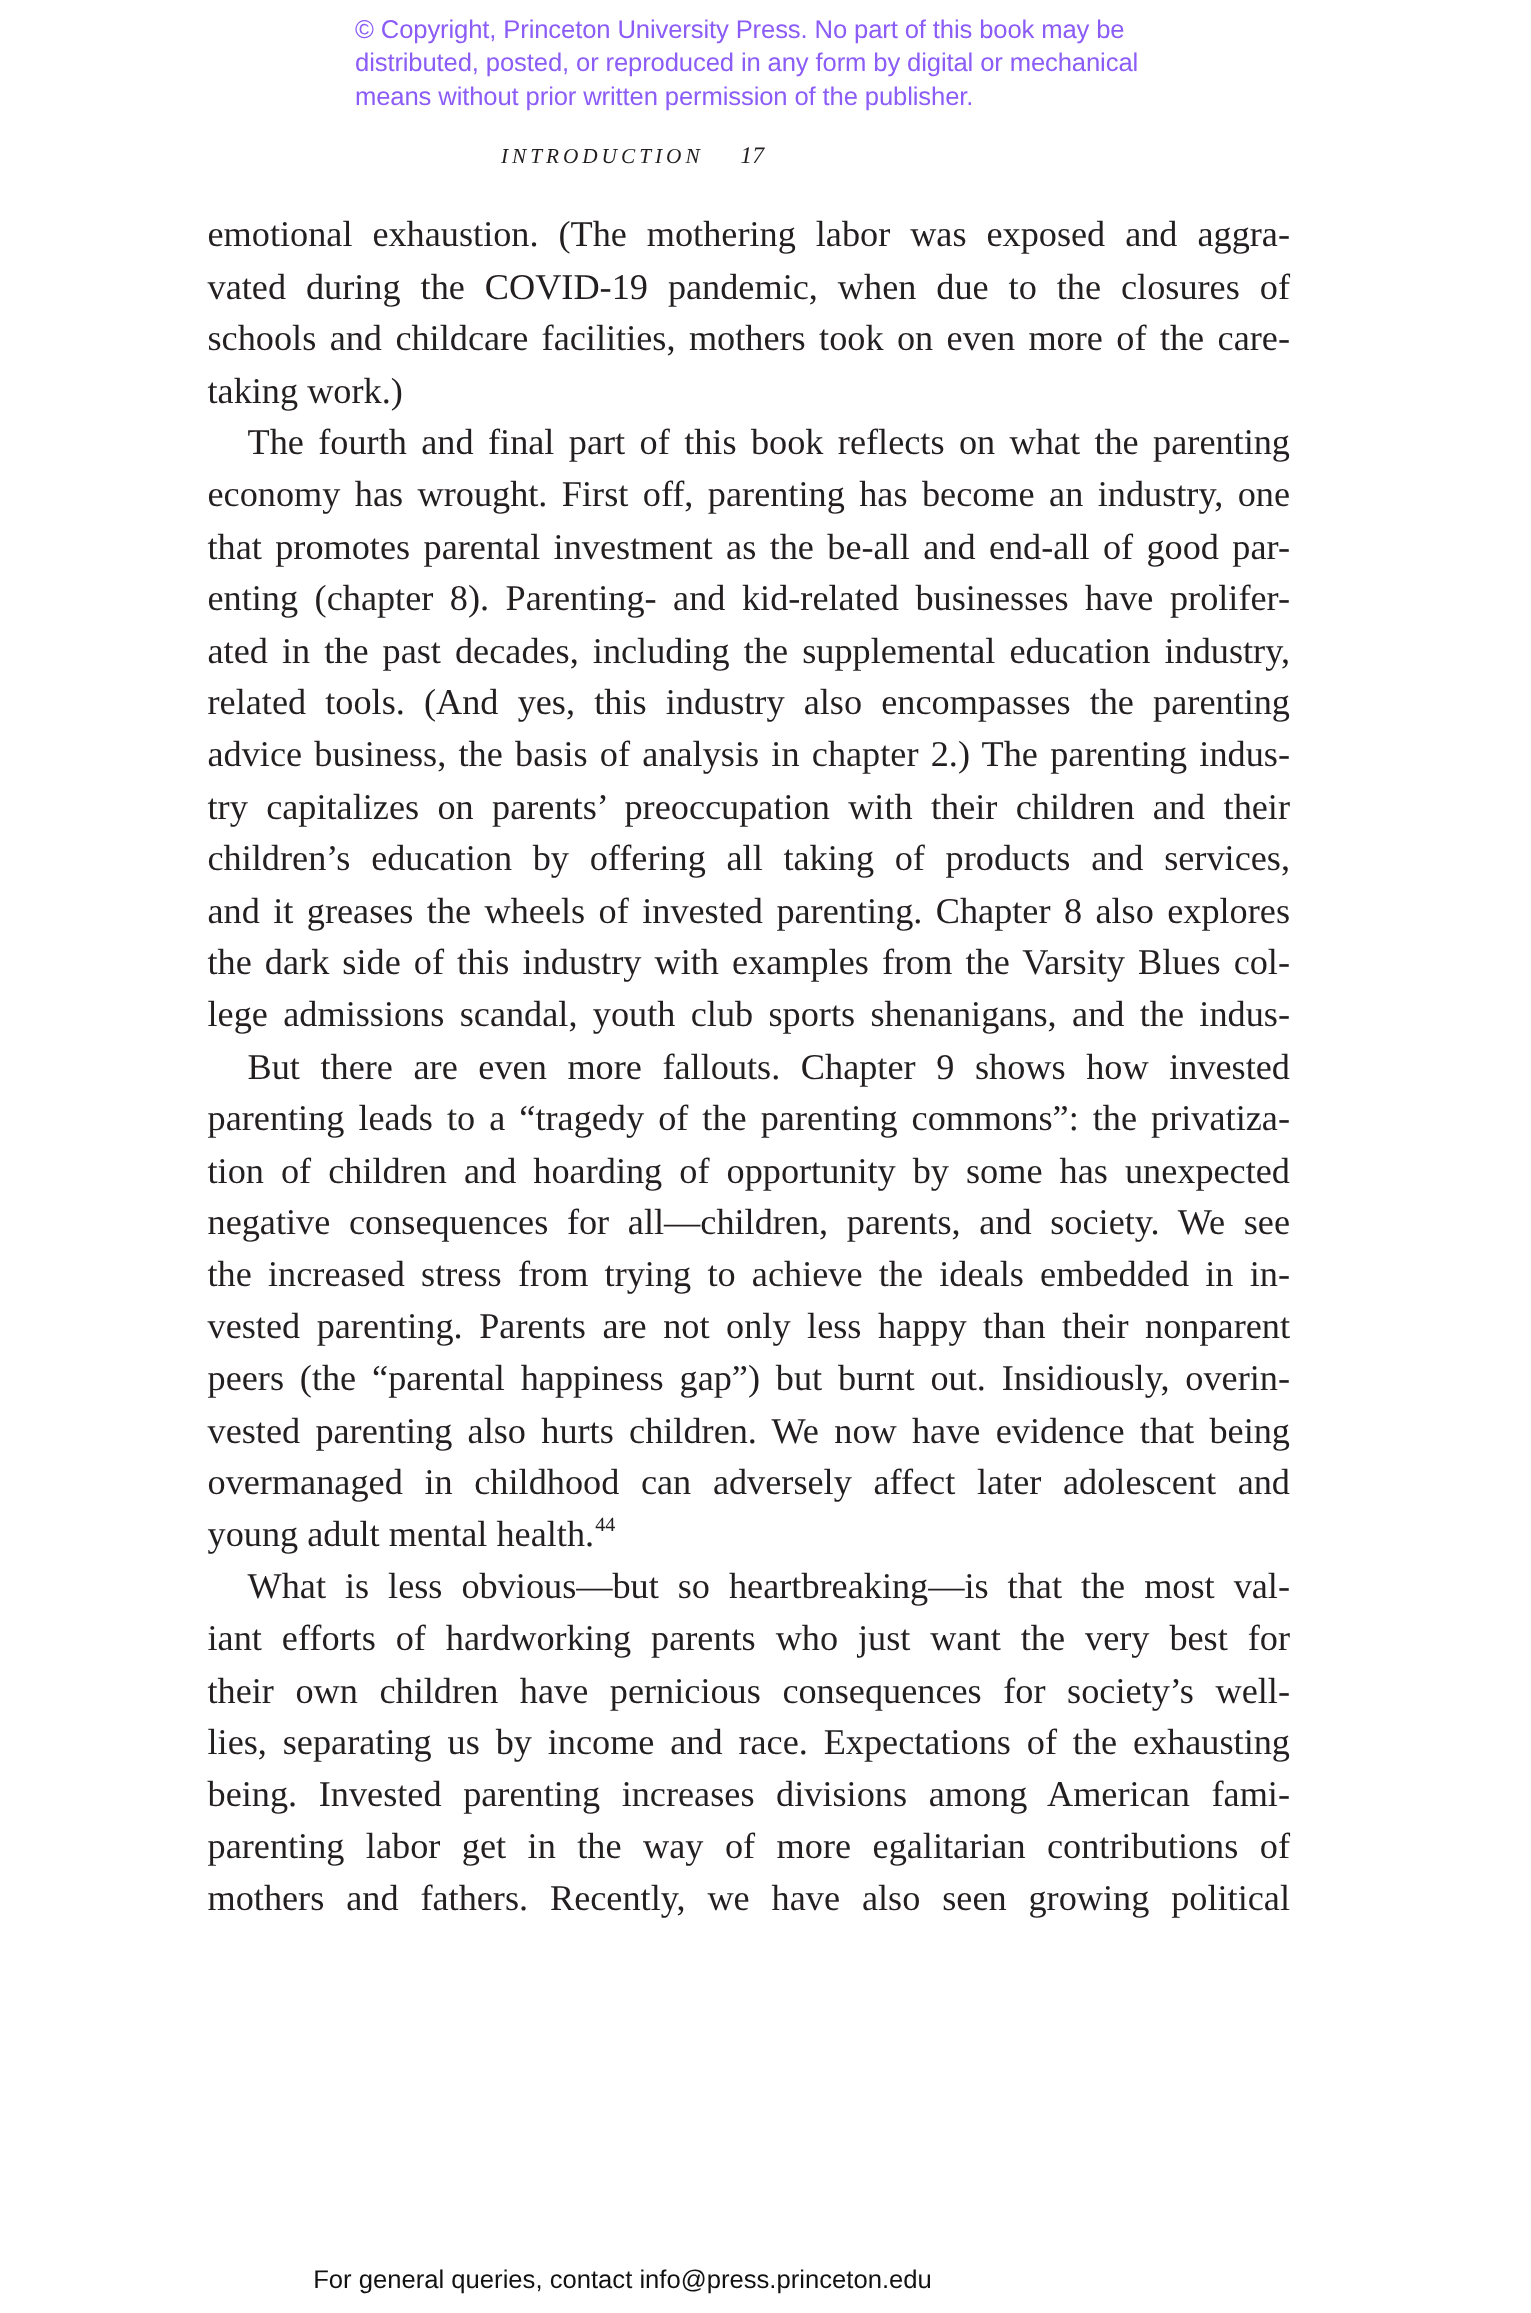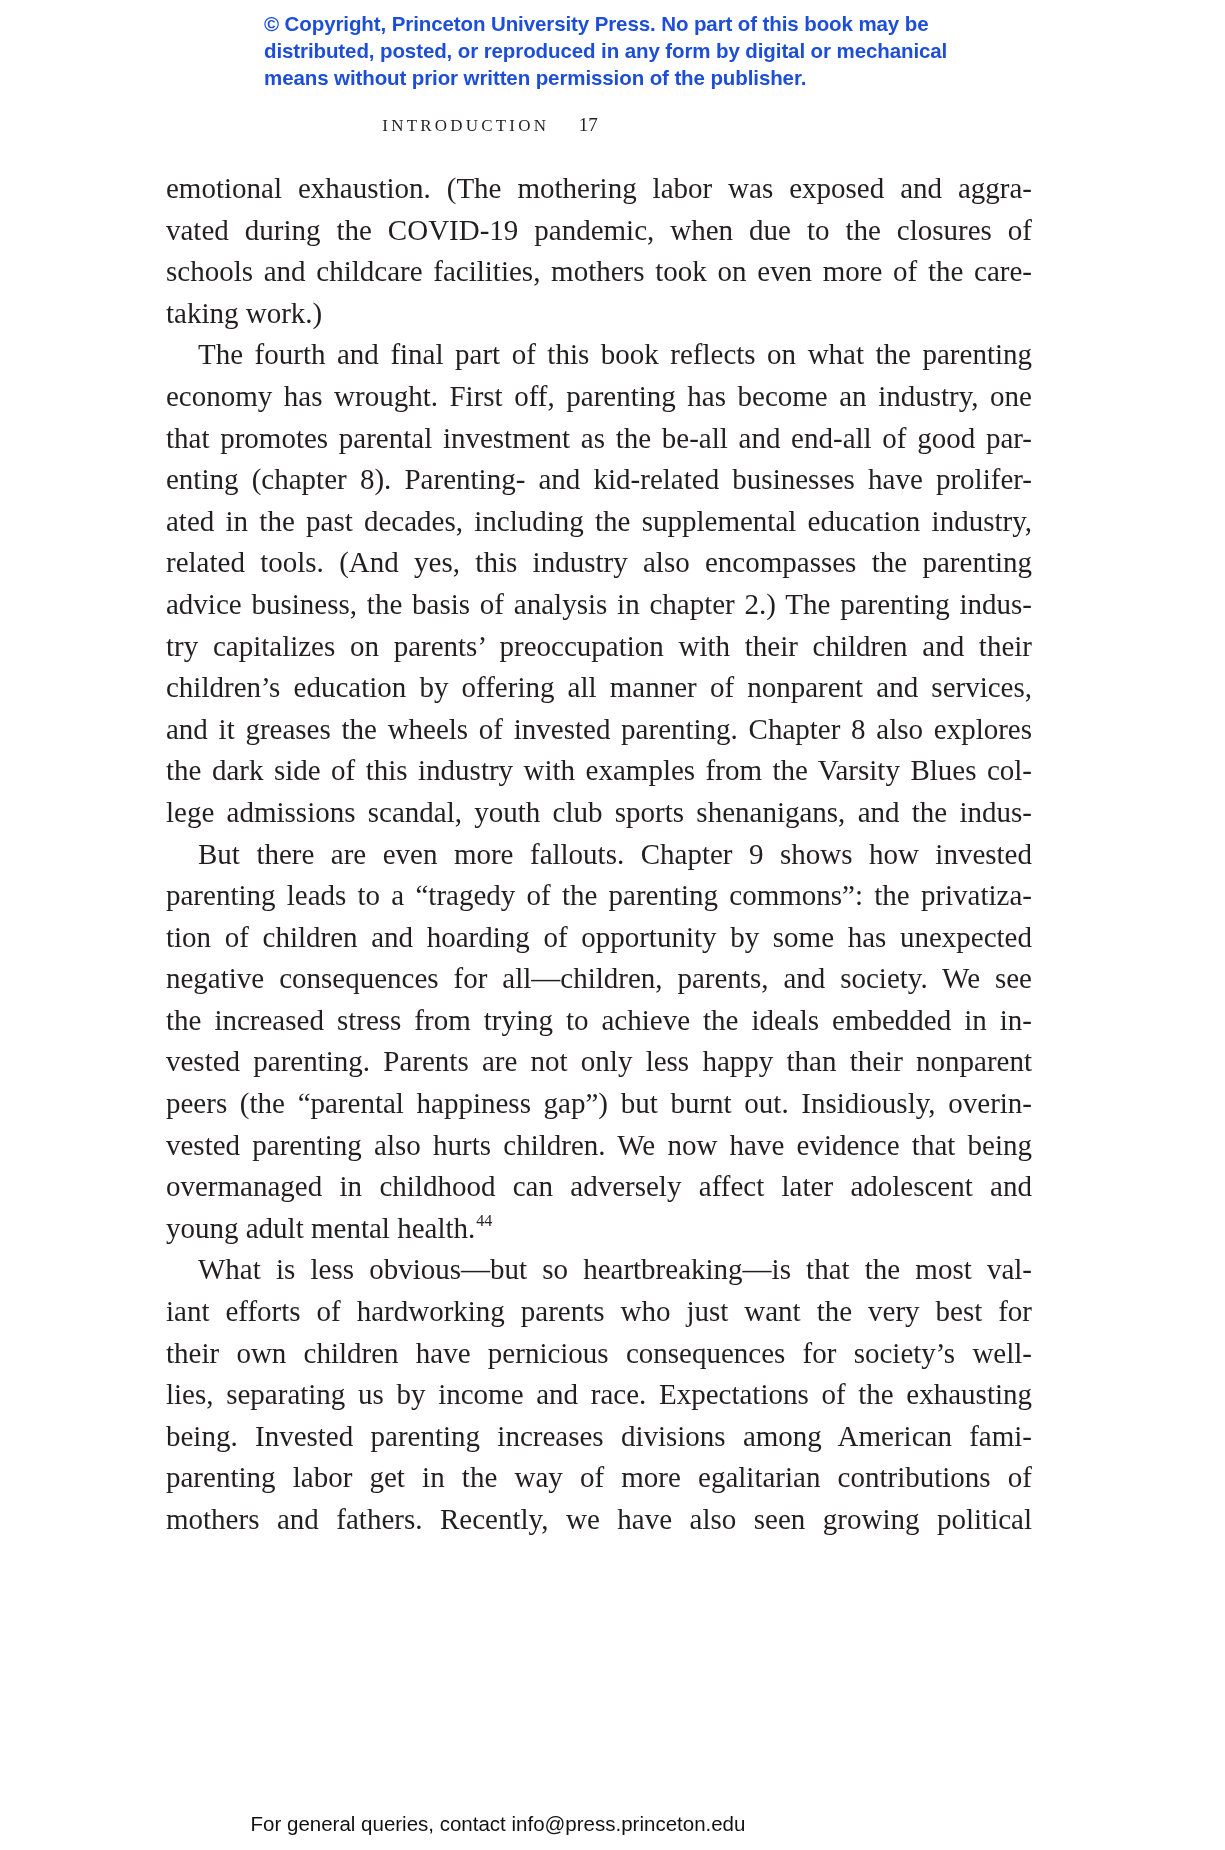--- a/index.html
+++ b/index.html
@@ -9,44 +9,44 @@
     }
     body {
       width: 1225px;
       height: 1850px;
       position: relative;
       overflow: hidden;
       color: #231f20;
     }
     .copyright {
       position: absolute;
-      left: 264px;
+      left: 284px;
       top: 10px;
       width: 760px;
       font-family: "Liberation Sans", sans-serif;
       font-size: 20.5px;
       line-height: 27px;
-      color: #1d4ed8;
+      color: #8b5cf6;
       letter-spacing: -0.1px;
-      font-weight: bold;
     }
     .copyright .cline {
       display: block;
       white-space: nowrap;
     }
     .running-head {
       position: absolute;
       top: 114px;
-      left: 0;
+      left: 16px;
       width: 980px;
       text-align: center;
       font-family: "Liberation Serif", serif;
       font-size: 17px;
       color: #231f20;
       letter-spacing: 3.2px;
+      font-style: italic;
     }
     .running-head .folio {
       margin-left: 22px;
       letter-spacing: 0;
       font-size: 19px;
     }
     .body-text {
       position: absolute;
       left: 166px;
       top: 168px;
@@ -118,21 +118,21 @@
     </div>
     <div>
       <div class="line indent"><span class="t">The fourth and final part of this book reflects on what the parenting</span></div>
       <div class="line"><span class="t">economy has wrought. First off, parenting has become an industry, one</span></div>
       <div class="line"><span class="t">that promotes parental investment as the be-all and end-all of good par-</span></div>
       <div class="line"><span class="t">enting (chapter 8). Parenting- and kid-related businesses have prolifer-</span></div>
       <div class="line"><span class="t">ated in the past decades, including the supplemental education industry,</span></div>
       <div class="line"><span class="t">related tools. (And yes, this industry also encompasses the parenting</span></div>
       <div class="line"><span class="t">advice business, the basis of analysis in chapter 2.) The parenting indus-</span></div>
       <div class="line"><span class="t">try capitalizes on parents’ preoccupation with their children and their</span></div>
-      <div class="line"><span class="t">children’s education by offering all manner of nonparent and services,</span></div>
+      <div class="line"><span class="t">children’s education by offering all taking of products and services,</span></div>
       <div class="line"><span class="t">and it greases the wheels of invested parenting. Chapter 8 also explores</span></div>
       <div class="line"><span class="t">the dark side of this industry with examples from the Varsity Blues col-</span></div>
       <div class="line"><span class="t">lege admissions scandal, youth club sports shenanigans, and the indus-</span></div>
     </div>
     <div>
       <div class="line indent"><span class="t">But there are even more fallouts. Chapter 9 shows how invested</span></div>
       <div class="line"><span class="t">parenting leads to a “tragedy of the parenting commons”: the privatiza-</span></div>
       <div class="line"><span class="t">tion of children and hoarding of opportunity by some has unexpected</span></div>
       <div class="line"><span class="t">negative consequences for all—children, parents, and society. We see</span></div>
       <div class="line"><span class="t">the increased stress from trying to achieve the ideals embedded in in-</span></div>

